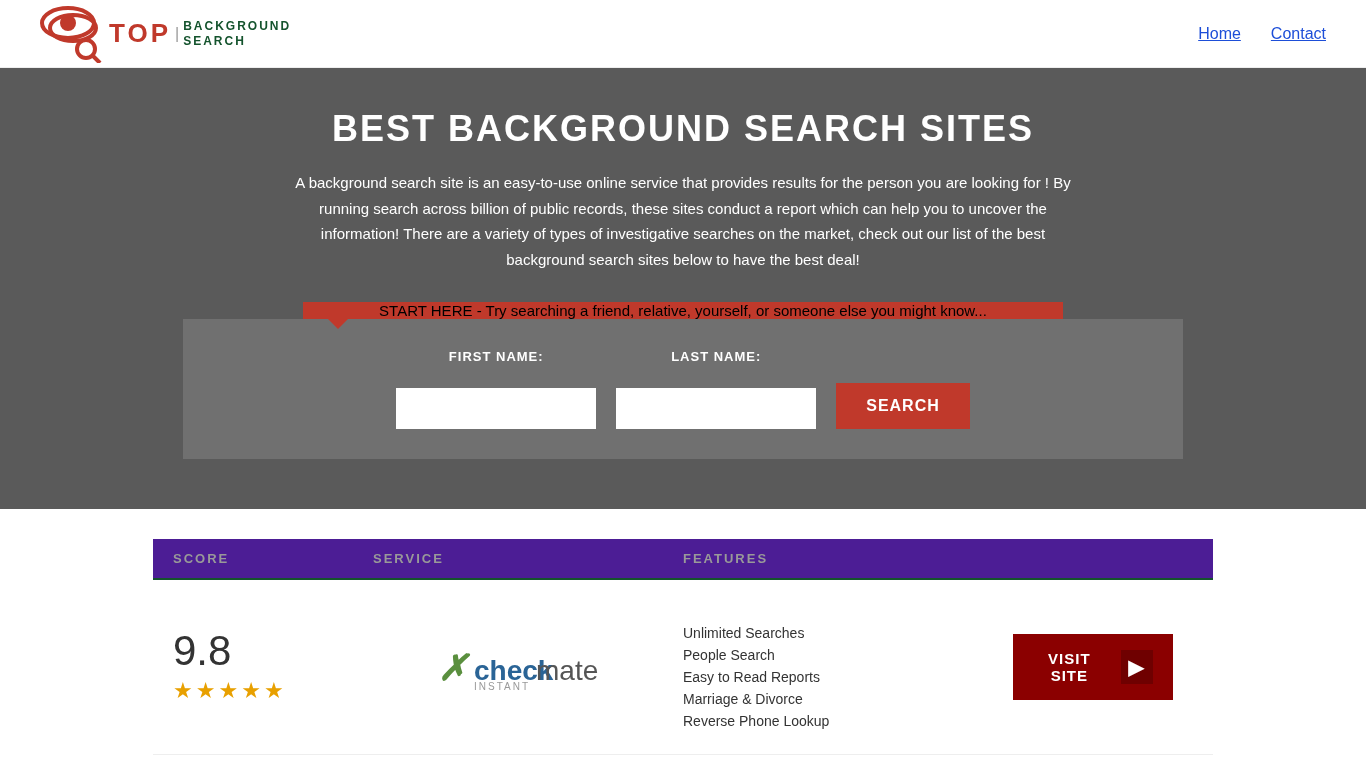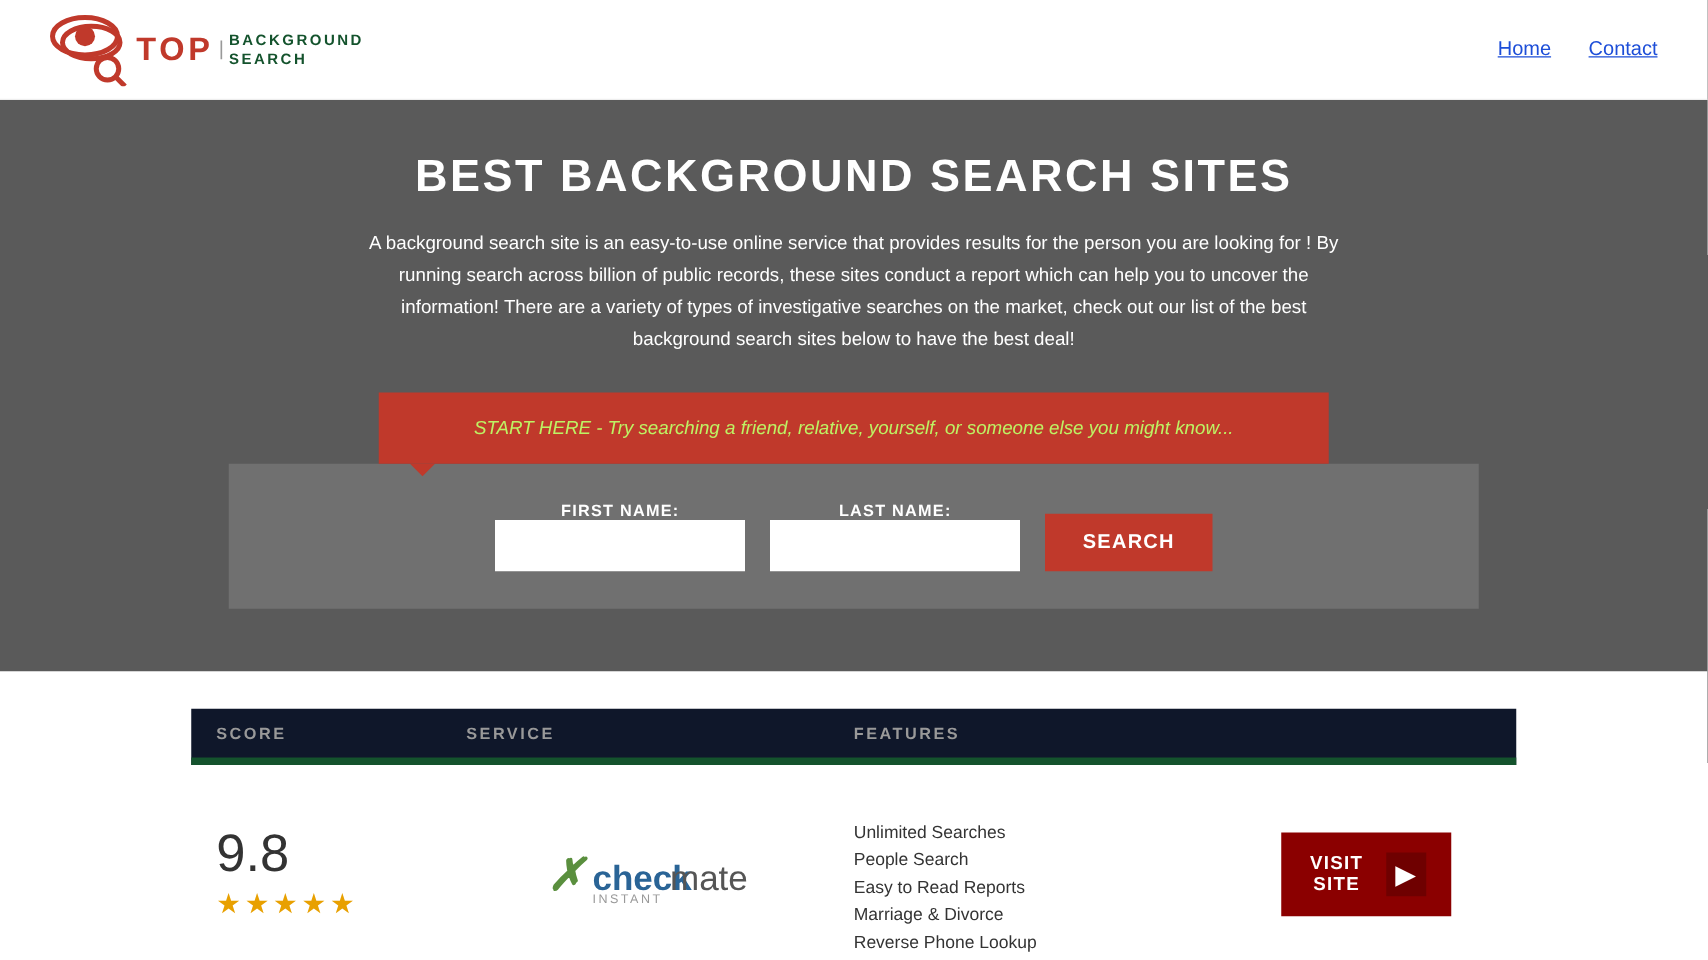--- a/index.html
+++ b/index.html
@@ -6,21 +6,21 @@
     body { font-family: Arial, sans-serif; background: #fff; color: #333; }
 
     
     #header {
       display: flex;
       align-items: center;
       justify-content: space-between;
       padding: 10px 40px;
       background: #fff;
       border-bottom: 1px solid #eee;
-      height: 80px;
+      height: 68px;
     }
     #nav {
       display: flex;
       gap: 30px;
     }
     #nav a {
       text-decoration: underline;
       color: #1d4ed8;
       font-size: 16px;
       cursor: pointer;
@@ -46,25 +46,24 @@
       margin: 0 auto 30px;
       line-height: 1.7;
       color: #ffffff;
     }
 
     
     #search-banner {
       background: #c0392b;
       max-width: 760px;
       margin: 0 auto 0;
-      padding: 20px 20px;
-      color: #bef264;
+      padding: 0 20px;
+      color: #000000;
       font-size: 15px;
       position: relative;
-      font-style: italic;
     }
     #search-banner::after {
       content: '';
       position: absolute;
       bottom: -10px;
       left: 25px;
       width: 0;
       height: 0;
       border-left: 10px solid transparent;
       border-right: 10px solid transparent;
@@ -78,21 +77,21 @@
       margin: 0 auto;
       padding: 30px 40px;
       display: flex;
       align-items: flex-end;
       justify-content: center;
       gap: 20px;
     }
     .form-group {
       display: flex;
       flex-direction: column;
-      gap: 0;
+      gap: 24px;
     }
     .form-group label {
       color: #fff;
       font-size: 13px;
       font-weight: bold;
       letter-spacing: 1px;
     }
     .form-group input {
       width: 200px;
       padding: 12px;
@@ -115,22 +114,22 @@
     
     #results-section {
       max-width: 1100px;
       margin: 30px auto;
       padding: 0 20px;
     }
     #table-header {
       display: grid;
       grid-template-columns: 200px 1fr 1fr 200px;
       padding: 12px 20px;
-      background: #0f172a;
-      border-bottom: 6px solid #14532d;
+      background: #4c1d95;
+      border-bottom: 2px solid #14532d;
     }
     .col-header {
       font-size: 13px;
       font-weight: bold;
       color: #999;
       letter-spacing: 2px;
       text-transform: uppercase;
     }
 
     
@@ -183,21 +182,21 @@
       padding: 16px 20px;
       font-size: 15px;
       font-weight: bold;
       border: none;
       cursor: pointer;
       display: flex;
       align-items: center;
       justify-content: space-between;
       gap: 15px;
       letter-spacing: 1px;
-      width: 136px;
+      width: 160px;
     }
     .visit-btn .arrow {
       font-size: 20px;
       background: rgba(0,0,0,0.2);
       padding: 5px 8px;
     }
 
     
     .logo-wrapper {
       display: flex;

